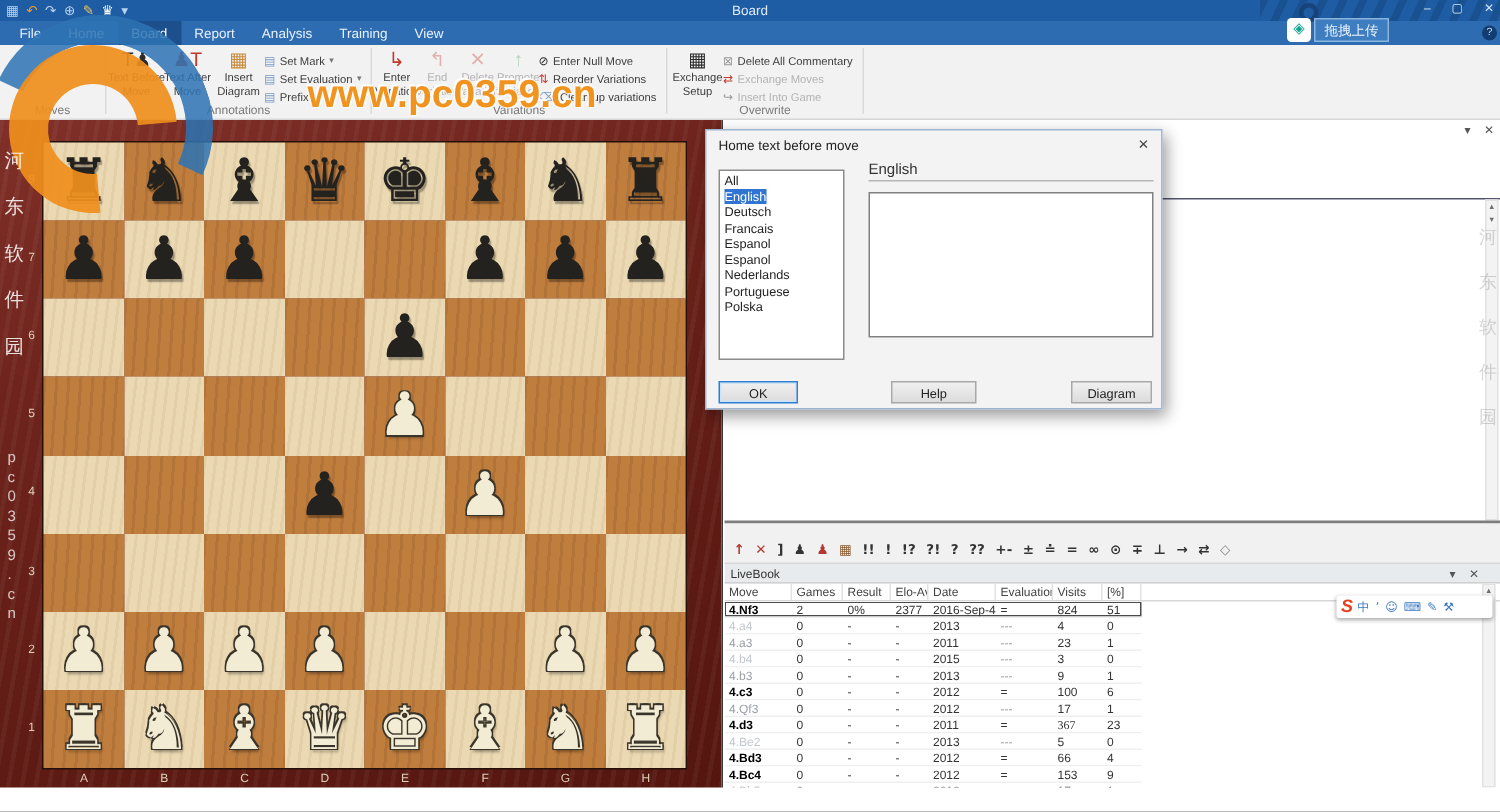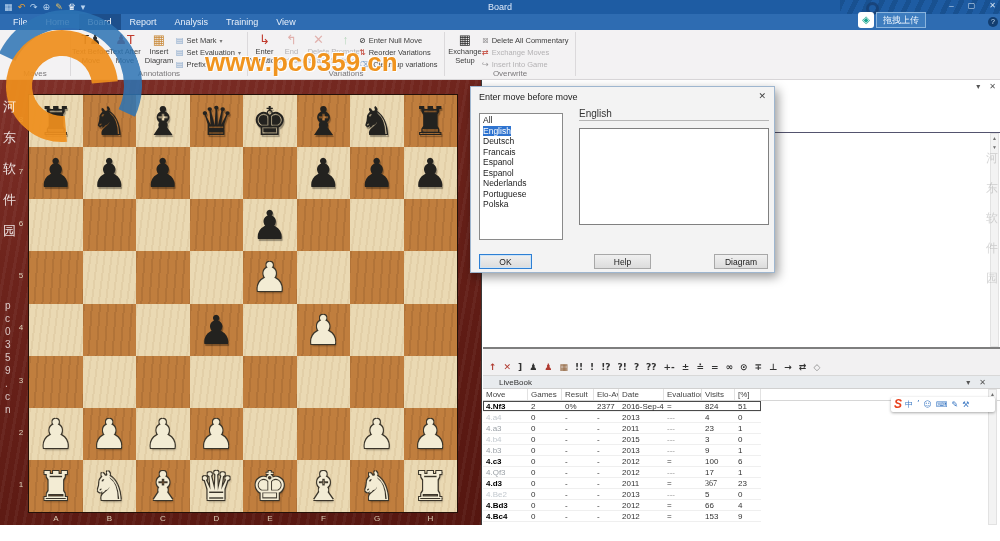--- a/index.html
+++ b/index.html
@@ -81,21 +81,21 @@
   .ns .spacer{height:160px;}
 
   
   .h-divider{position:absolute;left:483px;top:347px;width:517px;height:2px;background:#7e7e7e;z-index:2;}
   .anno-bar{position:absolute;left:483px;top:349px;width:517px;height:27px;background:#f2f1f2;border-bottom:1px solid #d8d8d8;z-index:2;}
   #anno-icons{position:absolute;left:6px;bottom:3px;display:flex;gap:7px;align-items:flex-end;}
   .anno-ic{font-size:9px;font-weight:bold;font-family:"DejaVu Sans",sans-serif;}
 
   
   .livebook{position:absolute;left:483px;top:376px;width:517px;height:149px;background:#fff;overflow:hidden;z-index:2;}
-  .lb-title{height:13px;background:#e8ebee;border-bottom:1px solid #d0d0d0;font-size:8px;line-height:13px;color:#333;padding-left:16px;}
+  .lb-title{height:13px;background:#e8ebee;border-bottom:1px solid #d0d0d0;font-size:8px;line-height:13px;color:#333;padding-left:4px;}
   #lb-header{display:flex;height:12px;border-bottom:1px solid #d6d6d6;}
   .lb-hcell{font-size:8px;line-height:12px;color:#444;padding-left:3px;border-right:1px solid #e2e2e2;overflow:hidden;white-space:nowrap;}
   .lb-row{display:flex;height:11px;width:278px;border-bottom:1px solid #efefef;background:#fff;}
   .lb-cell{font-size:8px;line-height:11px;color:#333;padding-left:3px;overflow:hidden;white-space:nowrap;}
   .lb-row.selected{box-shadow:inset 0 0 0 1px #4a4a4a;}
   .lb-row.selected .mv,.lb-row.bold .mv{font-weight:bold;color:#000;}
   .lb-row.dim .mv{color:#9aa0a6;}
   .lb-row.dimmer .mv{color:#c2c8ce;}
   .lb-cell.dimtx{color:#9a9a9a;}
   .lb-scroll{top:13px;height:136px;right:3px;}
@@ -641,21 +641,21 @@
       </div>
     <div class="vscroll lb-scroll">
       <span class="arr">▲</span>
       <span class="thumb"></span>
       <span class="spacer"></span>
       <span class="arr">▼</span>
     </div>
   </div>
 
   <div class="dialog">
-    <div class="dlg-title">Enter move before move</div>
+    <div class="dlg-title">Home text before move</div>
     <span class="dlg-close">✕</span>
     <div class="lang-box" id="lang-list">
         <div class="lang-item"><span class="lang-txt">All</span></div>
         <div class="lang-item"><span class="lang-txt sel">English</span></div>
         <div class="lang-item"><span class="lang-txt">Deutsch</span></div>
         <div class="lang-item"><span class="lang-txt">Francais</span></div>
         <div class="lang-item"><span class="lang-txt">Espanol</span></div>
         <div class="lang-item"><span class="lang-txt">Espanol</span></div>
         <div class="lang-item"><span class="lang-txt">Nederlands</span></div>
         <div class="lang-item"><span class="lang-txt">Portuguese</span></div>

